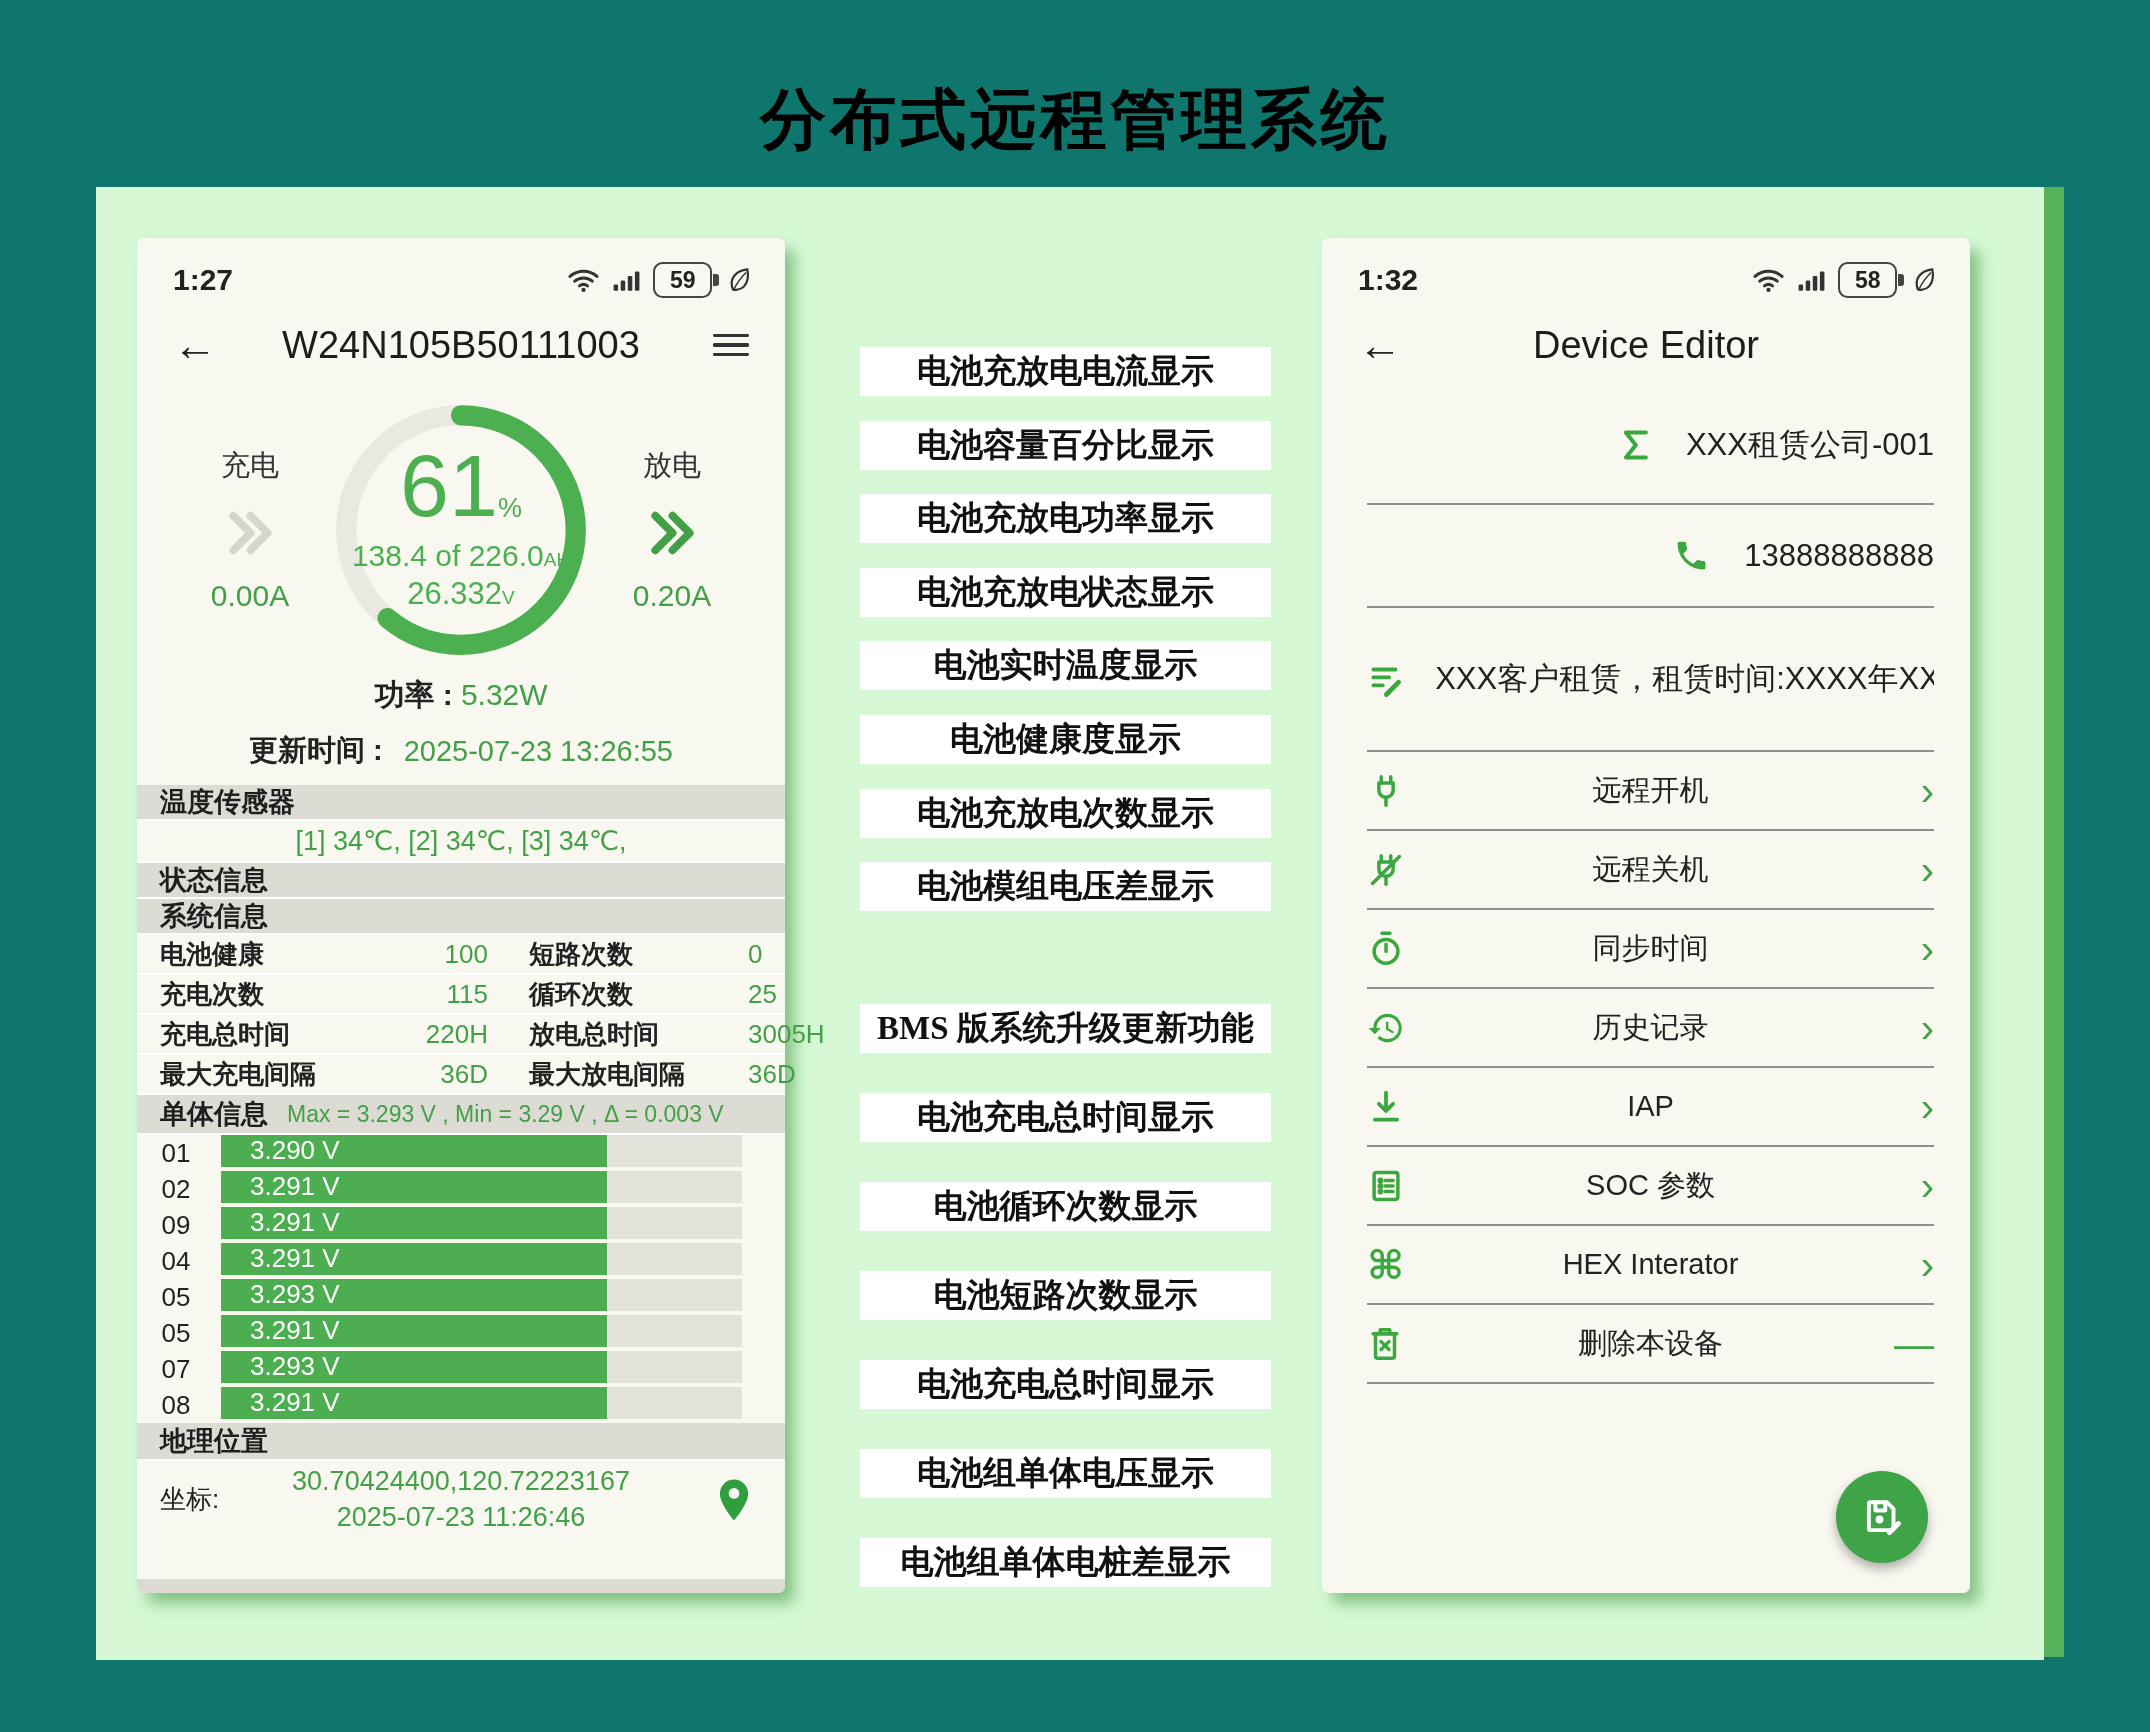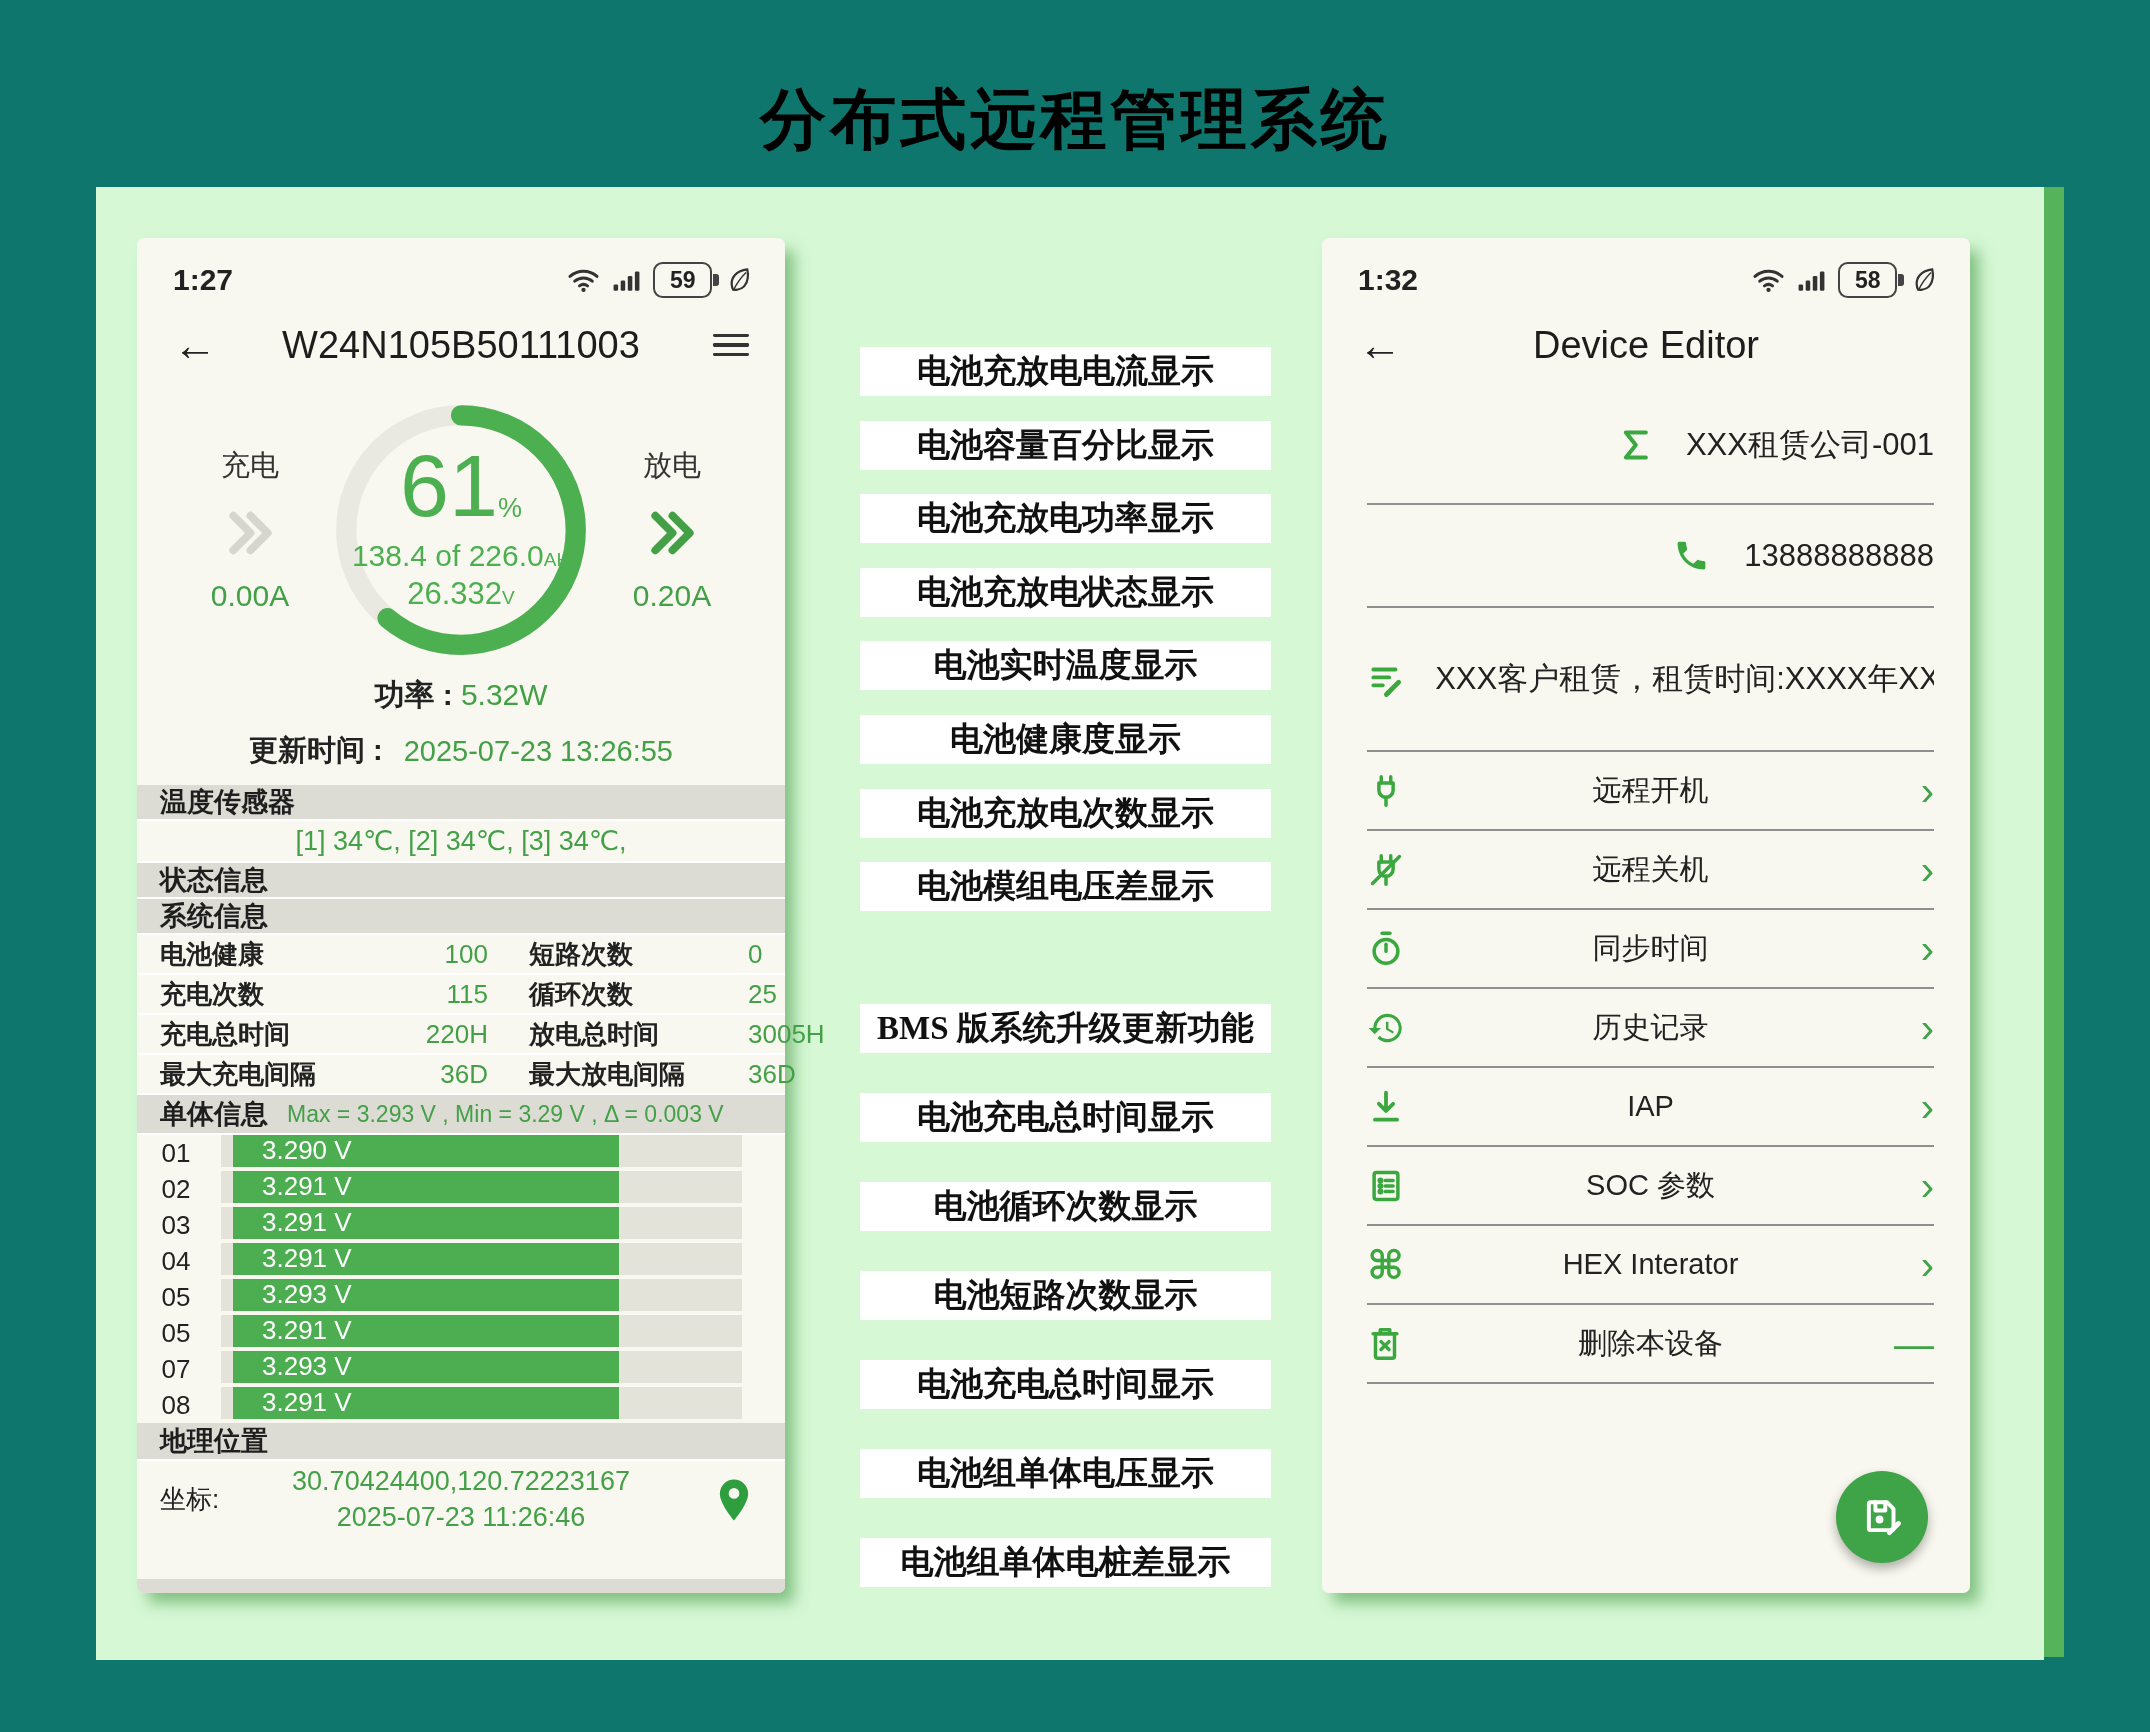--- a/index.html
+++ b/index.html
@@ -62,21 +62,21 @@
 
   .sys-row { height:40px; display:grid; grid-template-columns:205px 123px 41px 219px 1fr; align-items:center;
     padding:0 27px 0 23px; font-size:26px; border-bottom:2.7px solid #fff; }
   .sys-l { color:#222; font-weight:600; }
   .sys-v { color:#43a047; text-align:right; }
 
   .cell-row { height:36px; display:flex; }
   .cell-num { width:84px; padding-left:24.6px; font-size:26px; color:#222; display:flex; align-items:center; }
   .cell-bar { flex:1; margin:0 43px 4.1px 0; position:relative; }
   .cell-track { position:absolute; inset:0; background:#e3e3da; }
-  .cell-fill { position:absolute; left:12px; top:0; bottom:0; background:#4cae50; display:flex; align-items:center; }
+  .cell-fill { position:absolute; left:0; top:0; bottom:0; background:#4cae50; display:flex; align-items:center; }
   .cell-fill span { color:#fff; font-size:26px; padding-left:29px; white-space:nowrap; }
 
   .geo-row { height:77px; display:grid; grid-template-columns:103px 1fr 103px; align-items:center; }
   .geo-label { padding-left:23px; font-size:26px; color:#222; }
   .geo-vals { text-align:center; font-size:27px; color:#43a047; line-height:1.3; }
   .geo-pin { display:flex; justify-content:center; align-items:center; }
   .card-bottom-strip { height:13.7px; background:#dcdcd5; margin-top:auto; border-radius:0 0 6.8px 6.8px; }
 
   
   .labels-col { position:absolute; left:812px; width:459px; display:flex; flex-direction:column; }
@@ -246,21 +246,21 @@
     <div class="cell-row">
       <span class="cell-num">02</span>
       <span class="cell-bar">
           <span class="cell-track"></span>
           <span class="cell-fill" style="width: 74%;">
             <span>3.291 V</span>
           </span>
         </span>
     </div>
     <div class="cell-row">
-      <span class="cell-num">03</span>
+      <span class="cell-num">09</span>
       <span class="cell-bar">
           <span class="cell-track"></span>
           <span class="cell-fill" style="width: 74%;">
             <span>3.291 V</span>
           </span>
         </span>
     </div>
     <div class="cell-row">
       <span class="cell-num">04</span>
       <span class="cell-bar">

